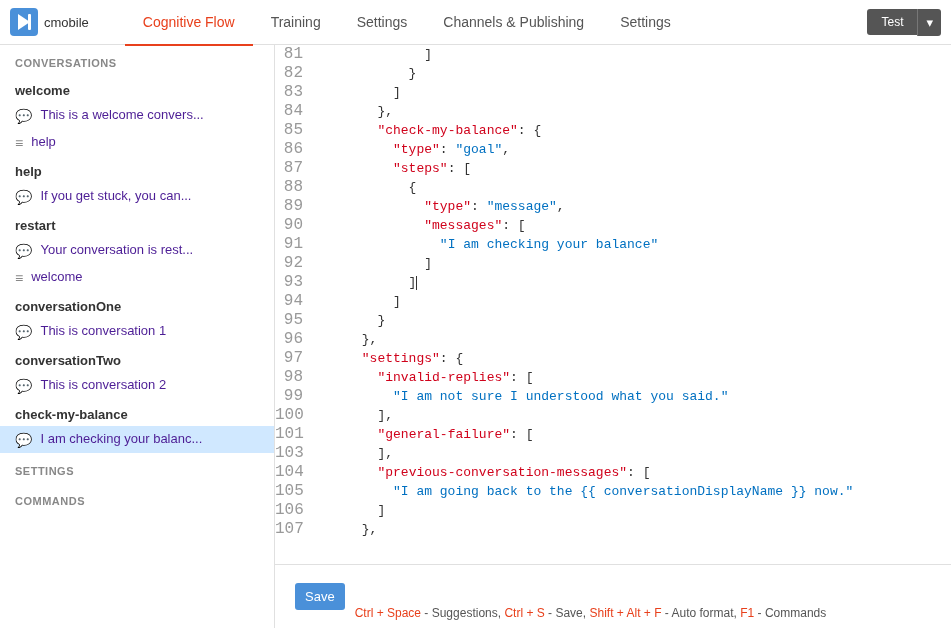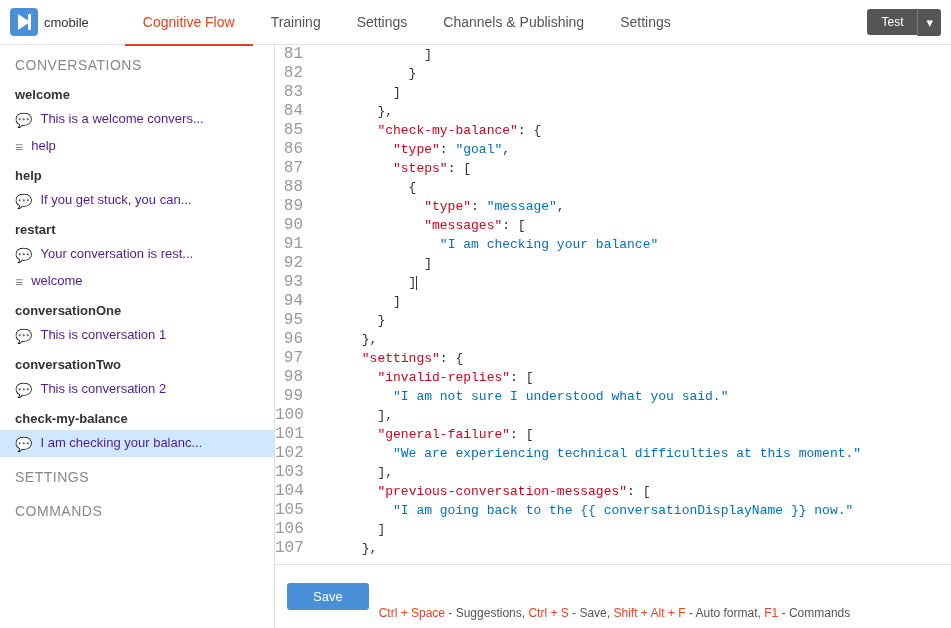--- a/index.html
+++ b/index.html
@@ -15,21 +15,21 @@
     .nav-item.active { color: #e8401c; border-bottom: 2px solid #e8401c; }
     .test-btn { display: flex; align-items: center; gap: 0; margin-left: auto; }
     .test-btn-main { background: #555; color: #fff; border: none; padding: 6px 14px; font-size: 12px; cursor: pointer; border-radius: 3px 0 0 3px; }
     .test-btn-arrow { background: #555; color: #fff; border: none; border-left: 1px solid #777; padding: 6px 8px; font-size: 13px; cursor: pointer; border-radius: 0 3px 3px 0; }
 
     
     .main { display: flex; flex: 1; overflow: hidden; }
 
     
     .sidebar { width: 275px; border-right: 1px solid #e0e0e0; overflow-y: auto; flex-shrink: 0; background: #fff; }
-    .section-label { font-size: 14px; font-weight: 400; color: #888; padding: 12px 15px 6px; letter-spacing: 0.5px; }
+    .section-label { font-size: 11px; font-weight: 700; color: #888; padding: 12px 15px 6px; letter-spacing: 0.5px; }
     .conv-group-title { font-size: 13px; font-weight: 600; color: #333; padding: 8px 15px 4px; }
     .conv-item { display: flex; align-items: flex-start; gap: 8px; padding: 5px 15px; cursor: pointer; }
     .conv-item.active { background: #d0e8ff; }
     .conv-icon { flex-shrink: 0; margin-top: 1px; }
     .conv-text { font-size: 13px; color: #4c1d95; white-space: nowrap; overflow: hidden; text-overflow: ellipsis; }
     .chat-icon { color: #4a90d9; font-size: 14px; }
     .menu-icon { color: #888; font-size: 14px; }
 
     
     .editor-area { flex: 1; display: flex; flex-direction: column; overflow: hidden; background: #fff; }
@@ -37,21 +37,21 @@
     .code-line { display: flex; min-height: 19px; }
     .line-num { width: 40px; text-align: right; padding-right: 12px; color: #999; font-size: 16px; flex-shrink: 0; user-select: none; line-height: 19px; }
     .line-content { flex: 1; white-space: pre; line-height: 19px; color: #333; }
     .line-content .key { color: #d0021b; }
     .line-content .str-val { color: #0070c1; }
     .cursor-marker { display: inline-block; width: 1px; height: 14px; background: #333; vertical-align: middle; animation: blink 1s infinite; }
     @keyframes blink { 0%,100%{opacity:1}50%{opacity:0} }
 
     
     .bottom-bar { display: flex; align-items: center; gap: 10px; padding: 8px 12px; border-top: 1px solid #e0e0e0; background: #fff; flex-shrink: 0; font-size: 12px; color: #555; }
-    .save-btn { background: #4a90d9; color: #fff; border: none; padding: 6px 26px; font-size: 13px; font-weight: 500; border-radius: 3px; cursor: pointer; }
+    .save-btn { background: #4a90d9; color: #fff; border: none; padding: 6px 10px; font-size: 13px; font-weight: 500; border-radius: 3px; cursor: pointer; margin-left: 8px; }
     .shortcut-text { font-size: 12px; color: #555; margin-top: 33px; }
     .shortcut-key { color: #e8401c; font-weight: 500; }
   </style>
 </head>
 <body>
 
 <header>
   <div class="header">
     <div class="logo">
       <svg class="logo-icon" viewBox="0 0 28 28" fill="none">
@@ -206,24 +206,20 @@
           <div class="line-num">99</div>
           <div class="line-content">          <span class="str-val">"I am not sure I understood what you said."</span></div>
         </div>
         <div class="code-line">
           <div class="line-num">100</div>
           <div class="line-content">        ],</div>
         </div>
         <div class="code-line">
           <div class="line-num">101</div>
           <div class="line-content">        <span class="key">"general-failure"</span>: [</div>
-        </div>
-        <div class="code-line">
-          <div class="line-num">102</div>
-          <div class="line-content">          <span class="str-val">"We are experiencing technical difficulties at this moment."</span></div>
         </div>
         <div class="code-line">
           <div class="line-num">103</div>
           <div class="line-content">        ],</div>
         </div>
         <div class="code-line">
           <div class="line-num">104</div>
           <div class="line-content">        <span class="key">"previous-conversation-messages"</span>: [</div>
         </div>
         <div class="code-line">

